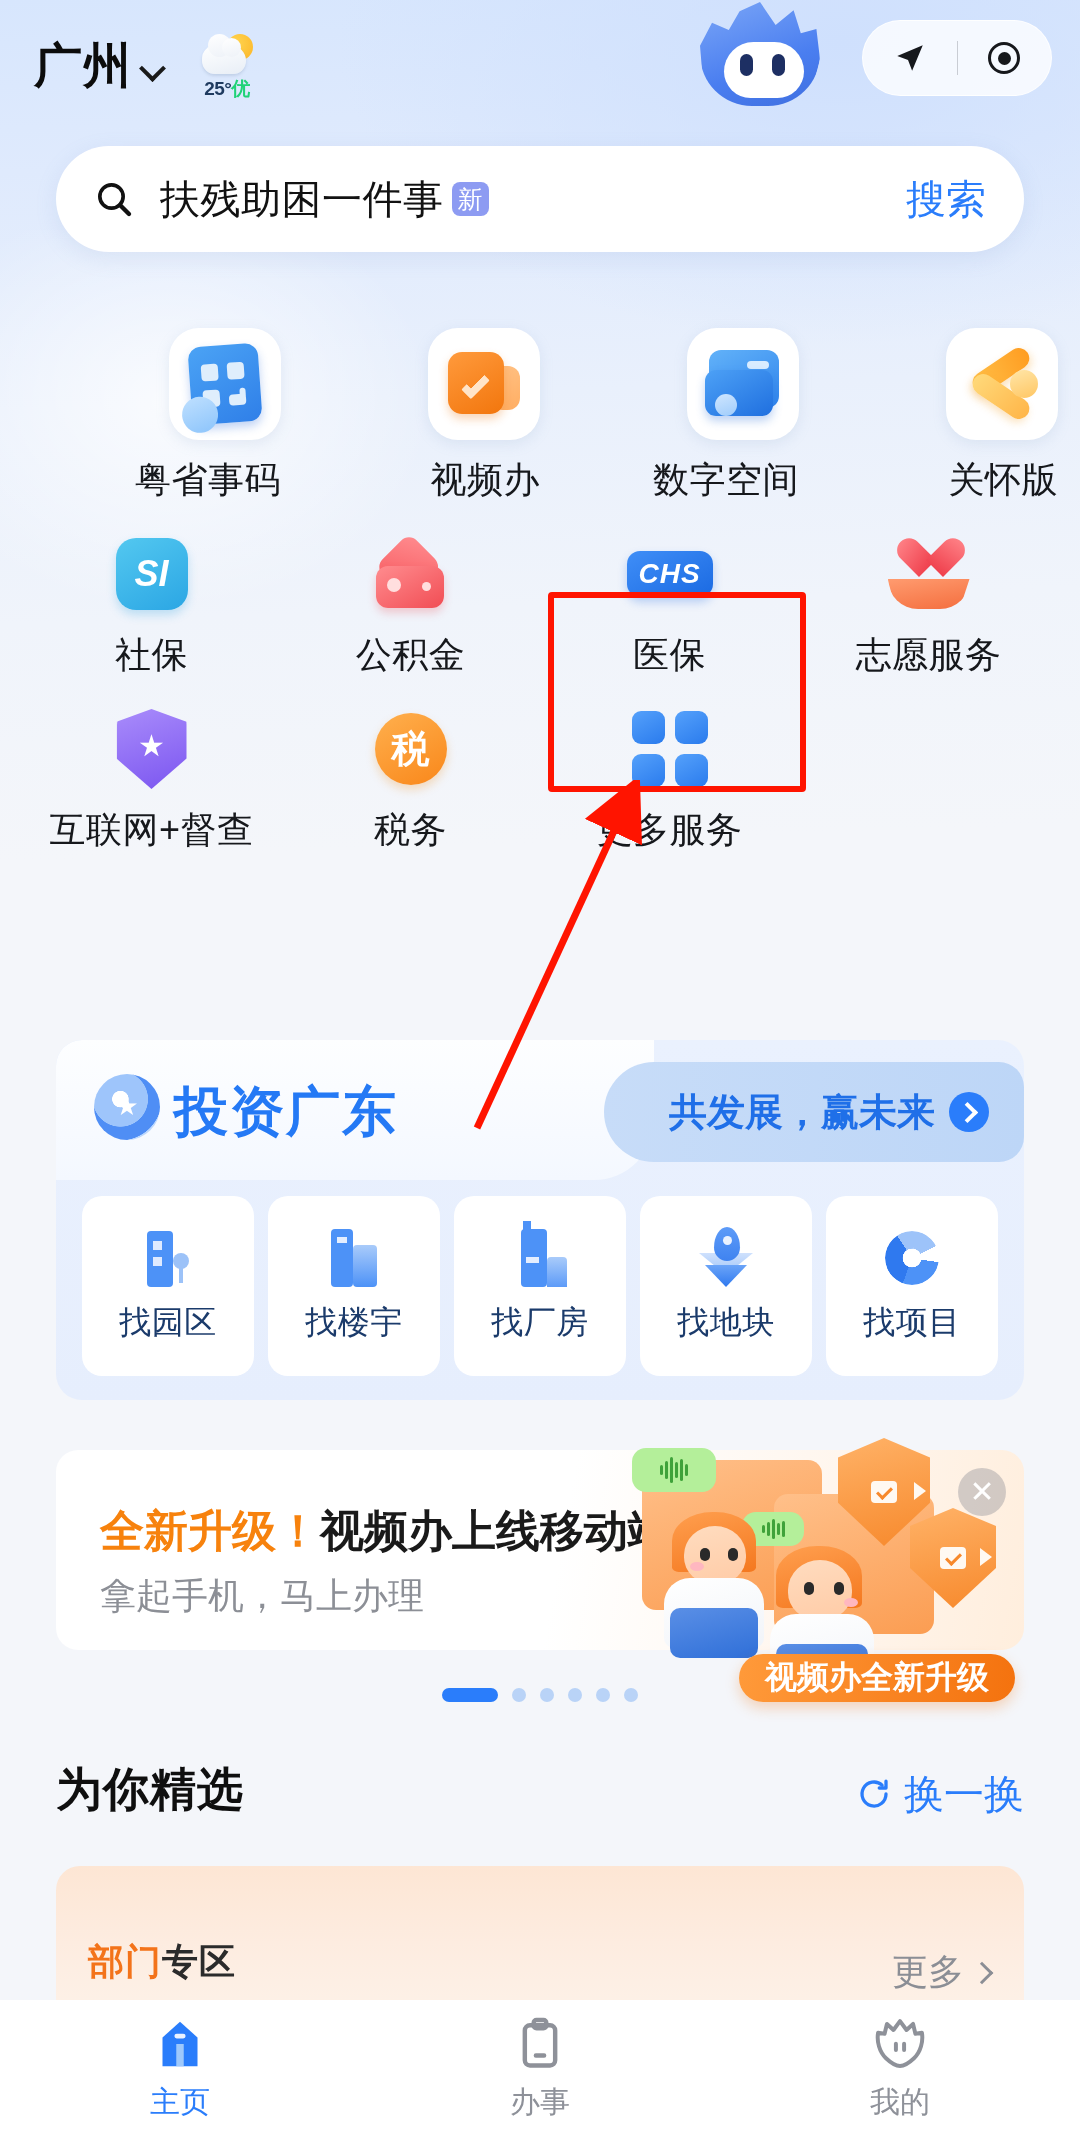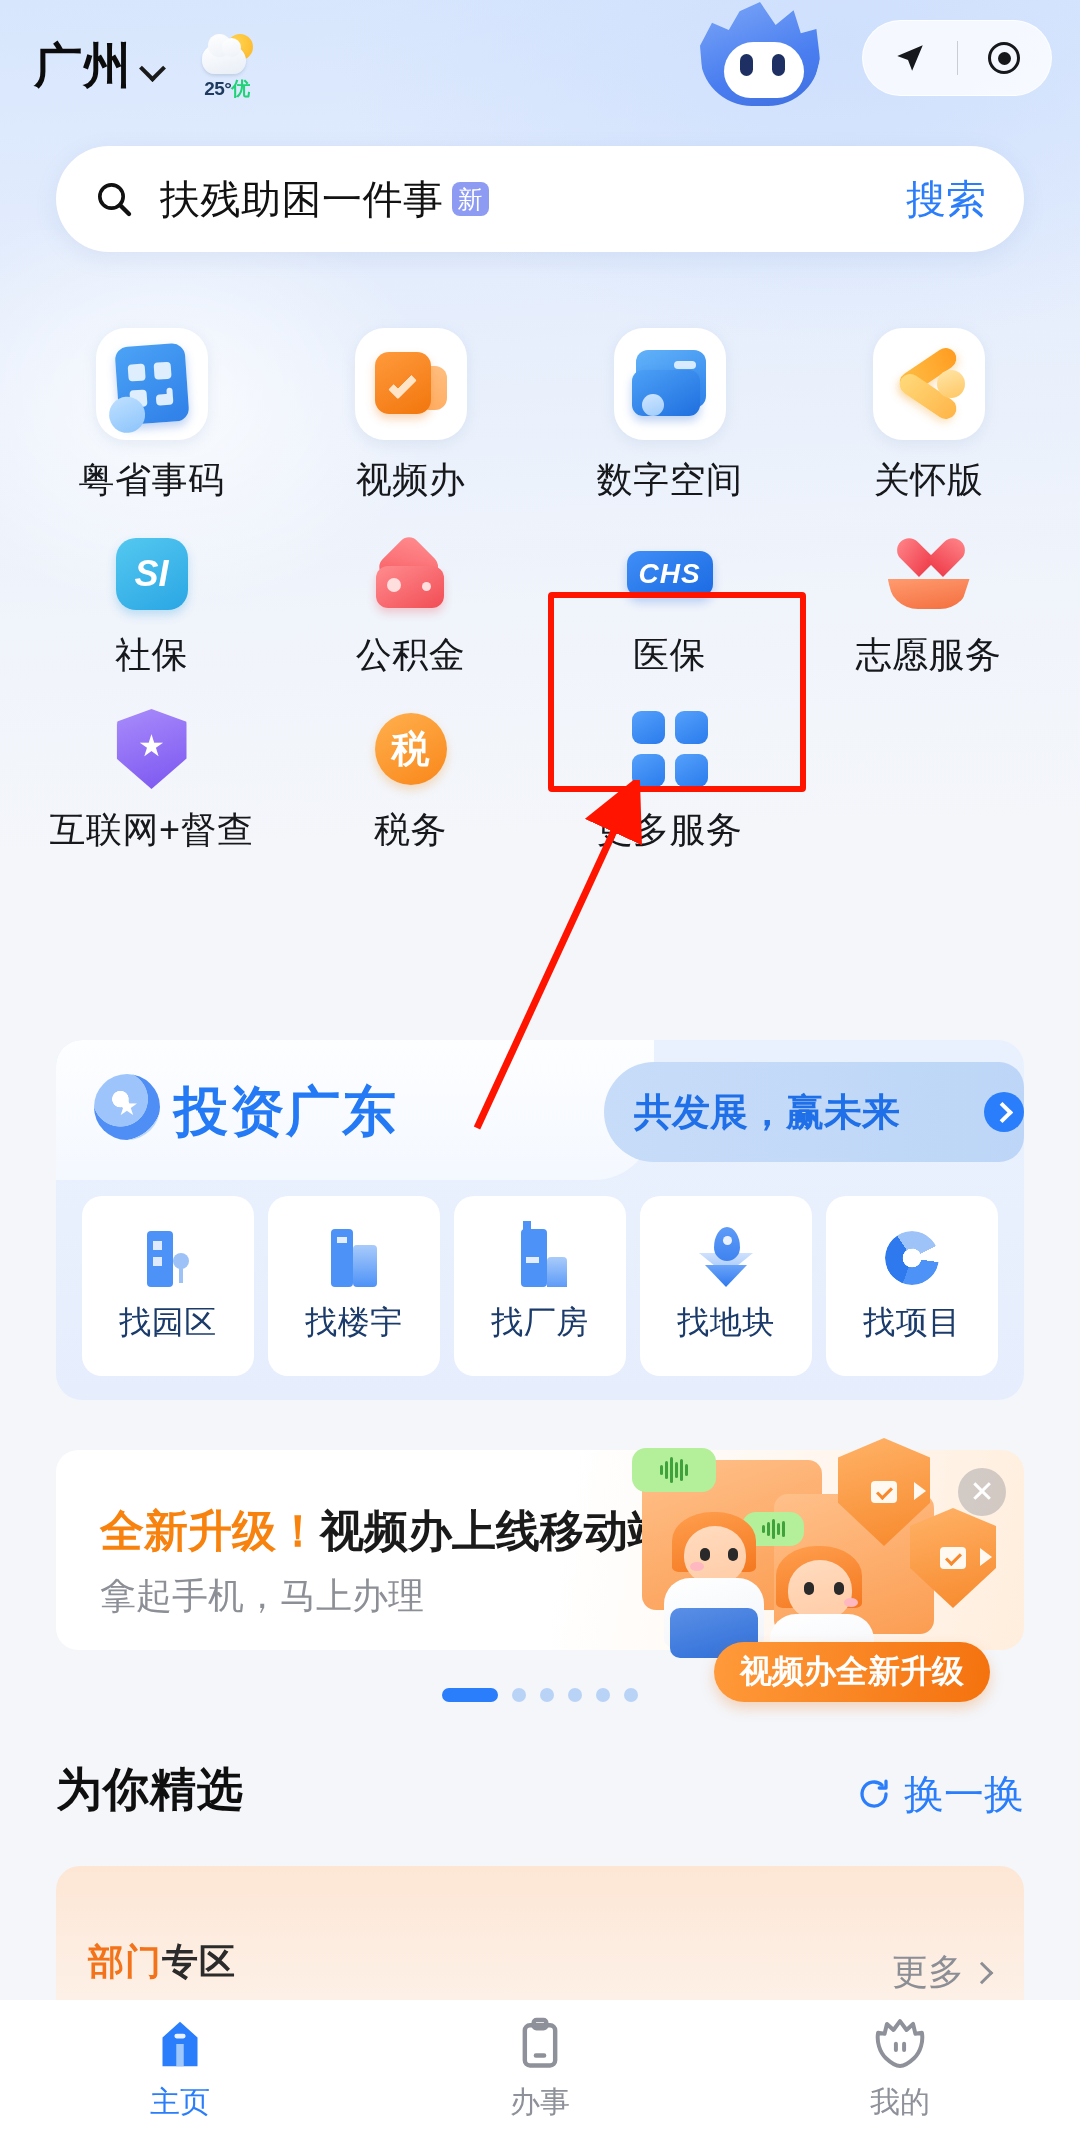--- a/index.html
+++ b/index.html
@@ -139,21 +139,21 @@
   }
 
   
   .grid {
     position: absolute; left: 22px; top: 318px; width: 1036px;
   }
   .grid-row { display: flex; }
   .grid-cell {
     width: 259px; display: flex; flex-direction: column; align-items: center;
   }
-  .grid-row.r1 .grid-cell { padding-top: 10px; }
+  .grid-row.r1 .grid-cell { padding-top: 10px; align-items: flex-end; }
   .grid-row.r2, .grid-row.r3 { margin-top: 26px; }
   .cell-icon {
     width: 112px; height: 112px; position: relative;
     display: flex; align-items: center; justify-content: center;
   }
   .grid-row.r2 .cell-icon, .grid-row.r3 .cell-icon { width: 86px; height: 86px; }
   .cell-label {
     margin-top: 16px; font-size: 36px; color: #16181c; white-space: nowrap;
     letter-spacing: .5px;
   }
@@ -356,21 +356,21 @@
     content:"★"; color:#ffffff; font-size: 26px; line-height:1; margin-top:-2px;
   }
   .invest-title {
     position: absolute; left: 118px; top: 36px;
     font-size: 54px; font-weight: 800; color: #2479f5; letter-spacing: 2px;
   }
   .invest-pill {
     position: absolute; right: 0; top: 22px; width: 420px; height: 100px;
     background: linear-gradient(95deg,#c7dcf8 0%, #bdd6f7 100%);
     border-radius: 52px 26px 26px 52px;
-    display: flex; align-items: center; justify-content: space-between; gap: 14px;
+    display: flex; align-items: center; justify-content: center; gap: 14px;
     padding-left: 30px;
   }
   .invest-pill .txt { font-size: 38px; font-weight: 700; color: #1f6fe8; white-space: nowrap; }
   .invest-pill .arw {
     width: 40px; height: 40px; border-radius: 50%; background: #2a7dfb;
     display: flex; align-items: center; justify-content: center; flex: none;
   }
   .invest-pill .arw::after {
     content:""; width: 11px; height: 11px; border-top: 4px solid #fff; border-right: 4px solid #fff;
     transform: rotate(45deg); margin-left:-4px;
@@ -464,21 +464,21 @@
   .pa-shield .sq::after {
     content:""; position:absolute; left: 6px; top: 6px; width: 12px; height: 6px;
     border-left: 3px solid #f7892c; border-bottom: 3px solid #f7892c; transform: rotate(-45deg);
   }
   .pa-shield .tri {
     position: absolute; right: 4px; width: 0; height: 0;
     border-top: 9px solid transparent; border-bottom: 9px solid transparent;
     border-left: 12px solid #fff9f2;
   }
   .promo-ribbon {
-    position: absolute; right: 34px; bottom: -52px; height: 60px; padding: 18px 26px;
+    position: absolute; right: 9px; bottom: -52px; height: 48px; padding: 18px 26px;
     background: linear-gradient(100deg,#ff9a3a 0%, #f4720e 100%);
     border-radius: 30px; display:flex; align-items:center; justify-content:center;
     color: #ffffff; font-size: 32px; font-weight: 700; white-space: nowrap;
     box-shadow: 0 6px 14px rgba(240,120,20,.28); z-index: 7;
   }
 
   
   .dots {
     position: absolute; left: 0; top: 1688px; width: 1080px;
     display: flex; align-items: center; justify-content: center; gap: 14px;

